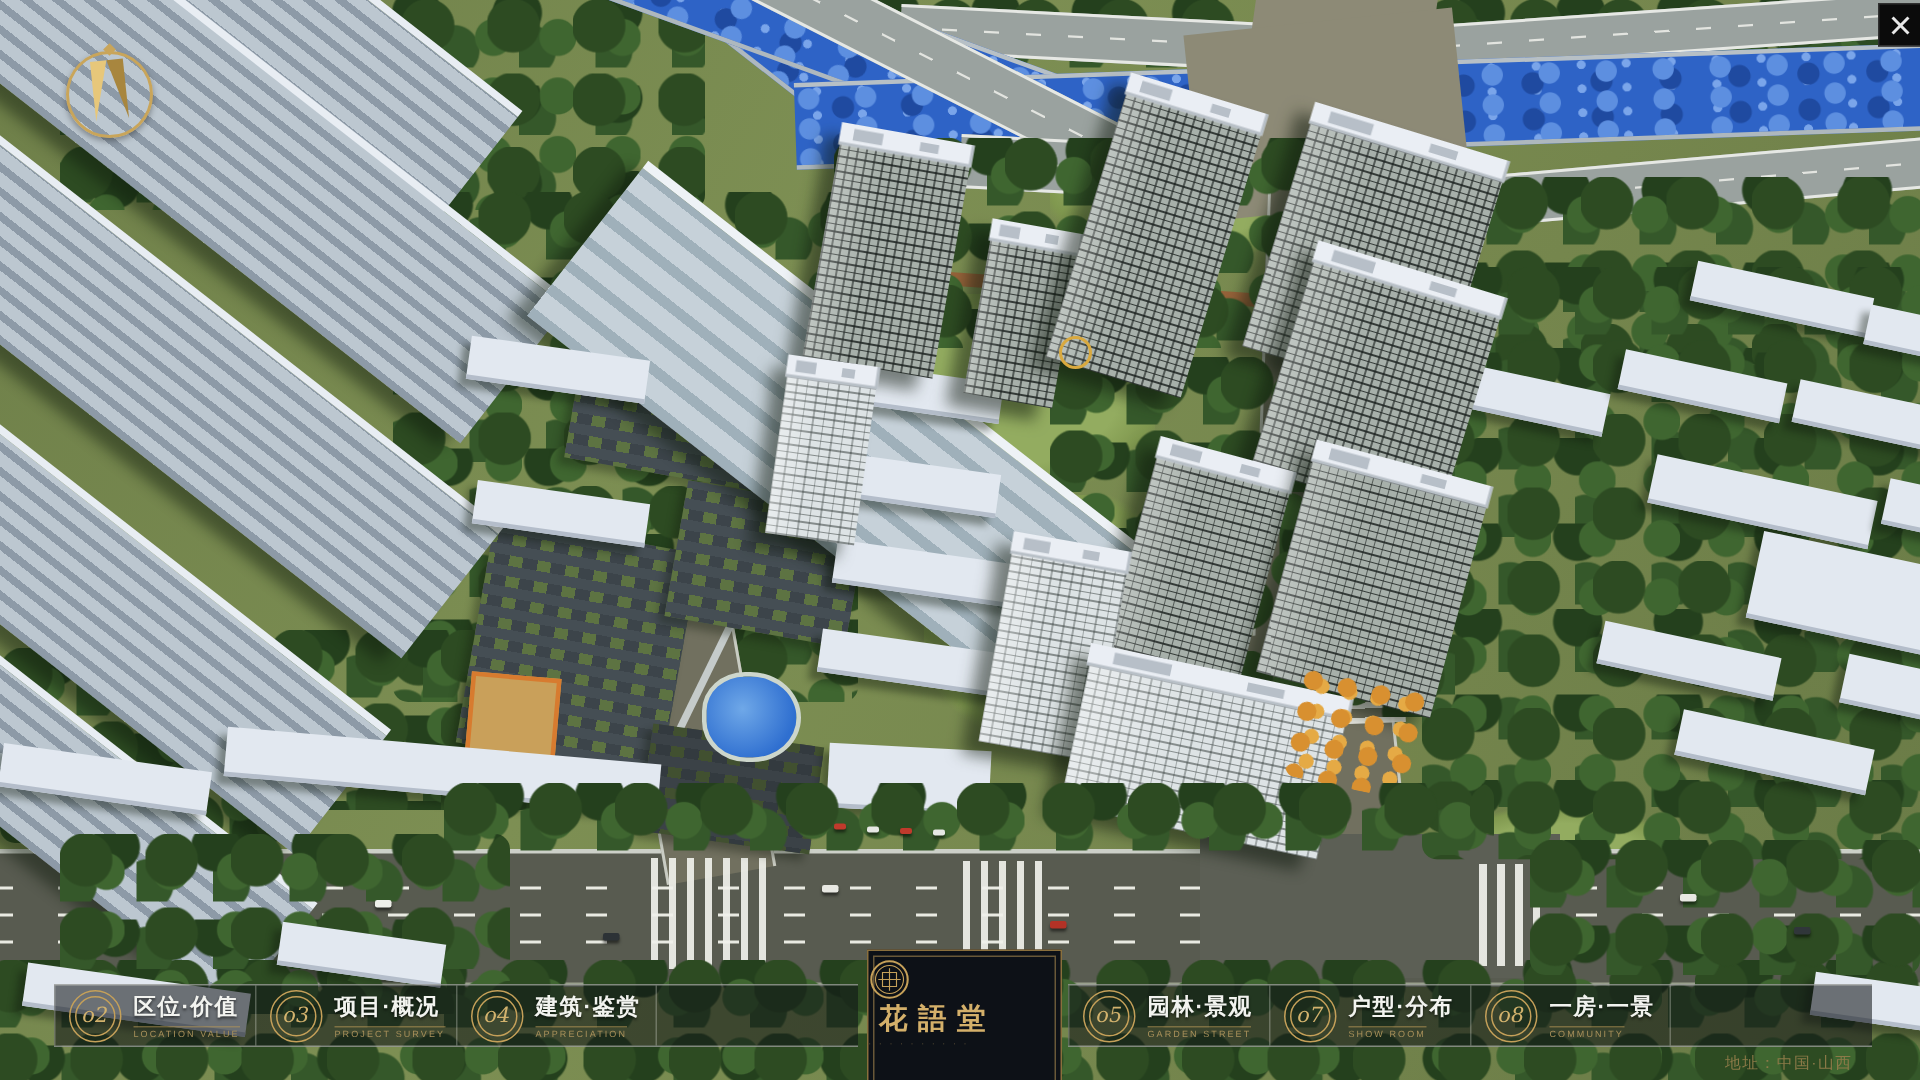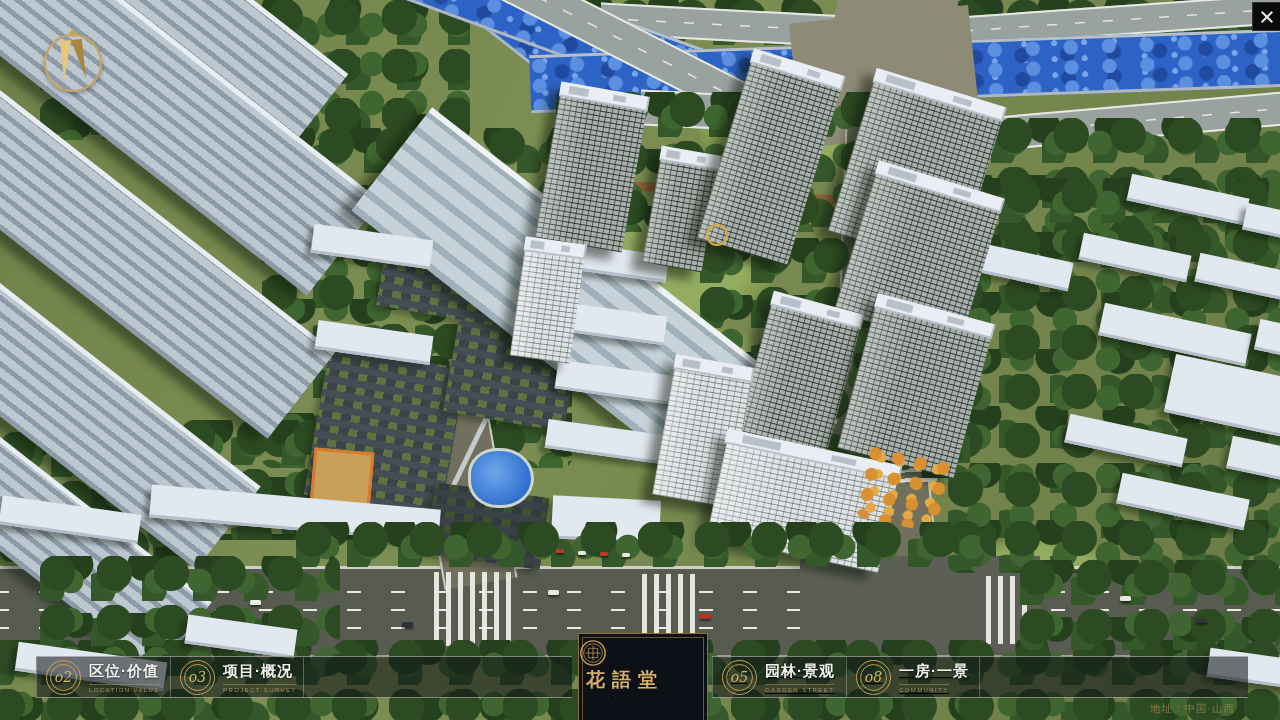--- a/index.html
+++ b/index.html
@@ -256,46 +256,66 @@
     <div class="nav-item">
       <span class="badge">
           <i class="ring"></i>
           <span class="num">o3</span>
         </span>
       <span class="labels">
           <span class="zh">项目·概况</span>
           <span class="en">PROJECT SURVEY</span>
         </span>
     </div>
+    <div class="nav-item">
+      <span class="badge">
+          <i class="ring"></i>
+          <span class="num">o4</span>
+        </span>
+      <span class="labels">
+          <span class="zh">建筑·鉴赏</span>
+          <span class="en">APPRECIATION</span>
+        </span>
+    </div>
   </div>
 
   <div class="abs" id="logoPanel">
     <svg id="sealIcon" width="28" height="28" viewBox="0 0 30 30">
       <circle cx="15" cy="15" r="13" fill="none" stroke="#c5a059" stroke-width="1.5"></circle>
       <circle cx="15" cy="15" r="10" fill="none" stroke="#c5a059" stroke-width="0.8"></circle>
       <path d="M10 10h10v10H10z M15 7v16 M7 15h16" stroke="#c5a059" stroke-width="0.8" fill="none"></path>
     </svg>
     <div id="logoTitle">花語堂</div>
     <div id="logoSub">· · · · · · · · · ·</div>
   </div>
 
-  <div class="abs navCluster" style="left:712px;width:536px;text-decoration:underline;">
+  <div class="abs navCluster" style="left:712px;width:536px;">
     <div class="nav-item">
       <span class="badge">
           <i class="ring"></i>
           <span class="num">o5</span>
         </span>
       <span class="labels">
           <span class="zh">园林·景观</span>
           <span class="en">GARDEN STREET</span>
         </span>
     </div>
     <div class="nav-item">
       <span class="badge">
           <i class="ring"></i>
+          <span class="num">o7</span>
+        </span>
+      <span class="labels">
+          <span class="zh">户型·分布</span>
+          <span class="en">SHOW ROOM</span>
+        </span>
+    </div>
+    <div class="nav-item">
+      <span class="badge">
+          <i class="ring"></i>
           <span class="num">o8</span>
         </span>
       <span class="labels">
           <span class="zh">一房·一景</span>
           <span class="en">COMMUNITY</span>
         </span>
     </div>
   </div>
 
   <div class="abs" id="address">地址：中国·山西</div>

